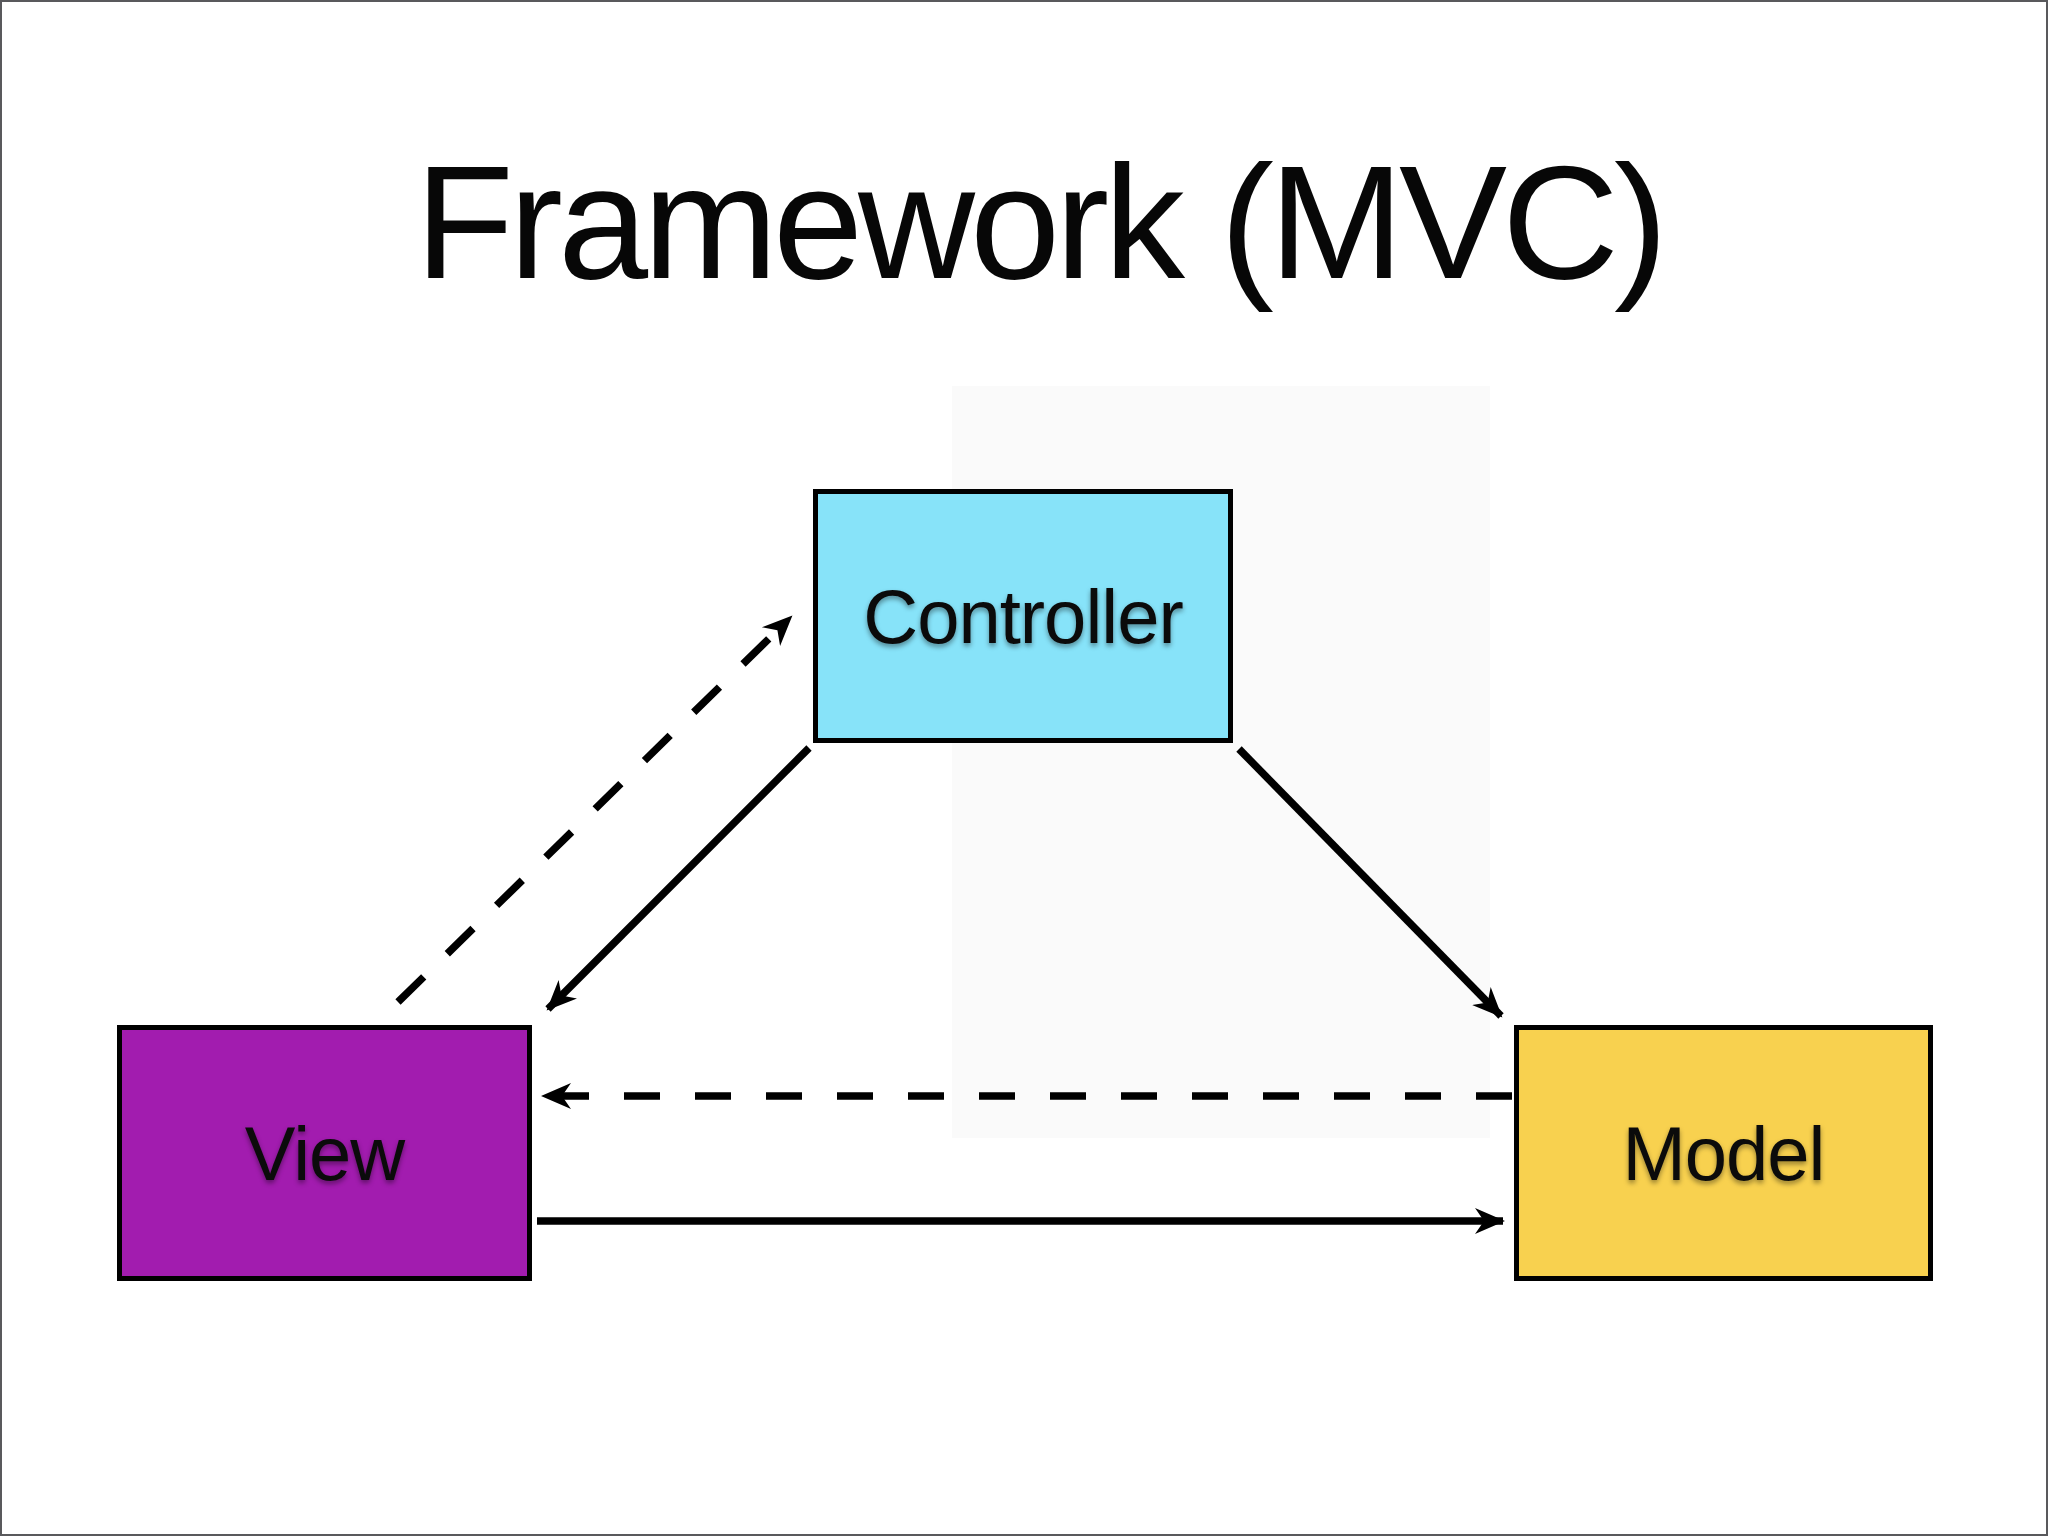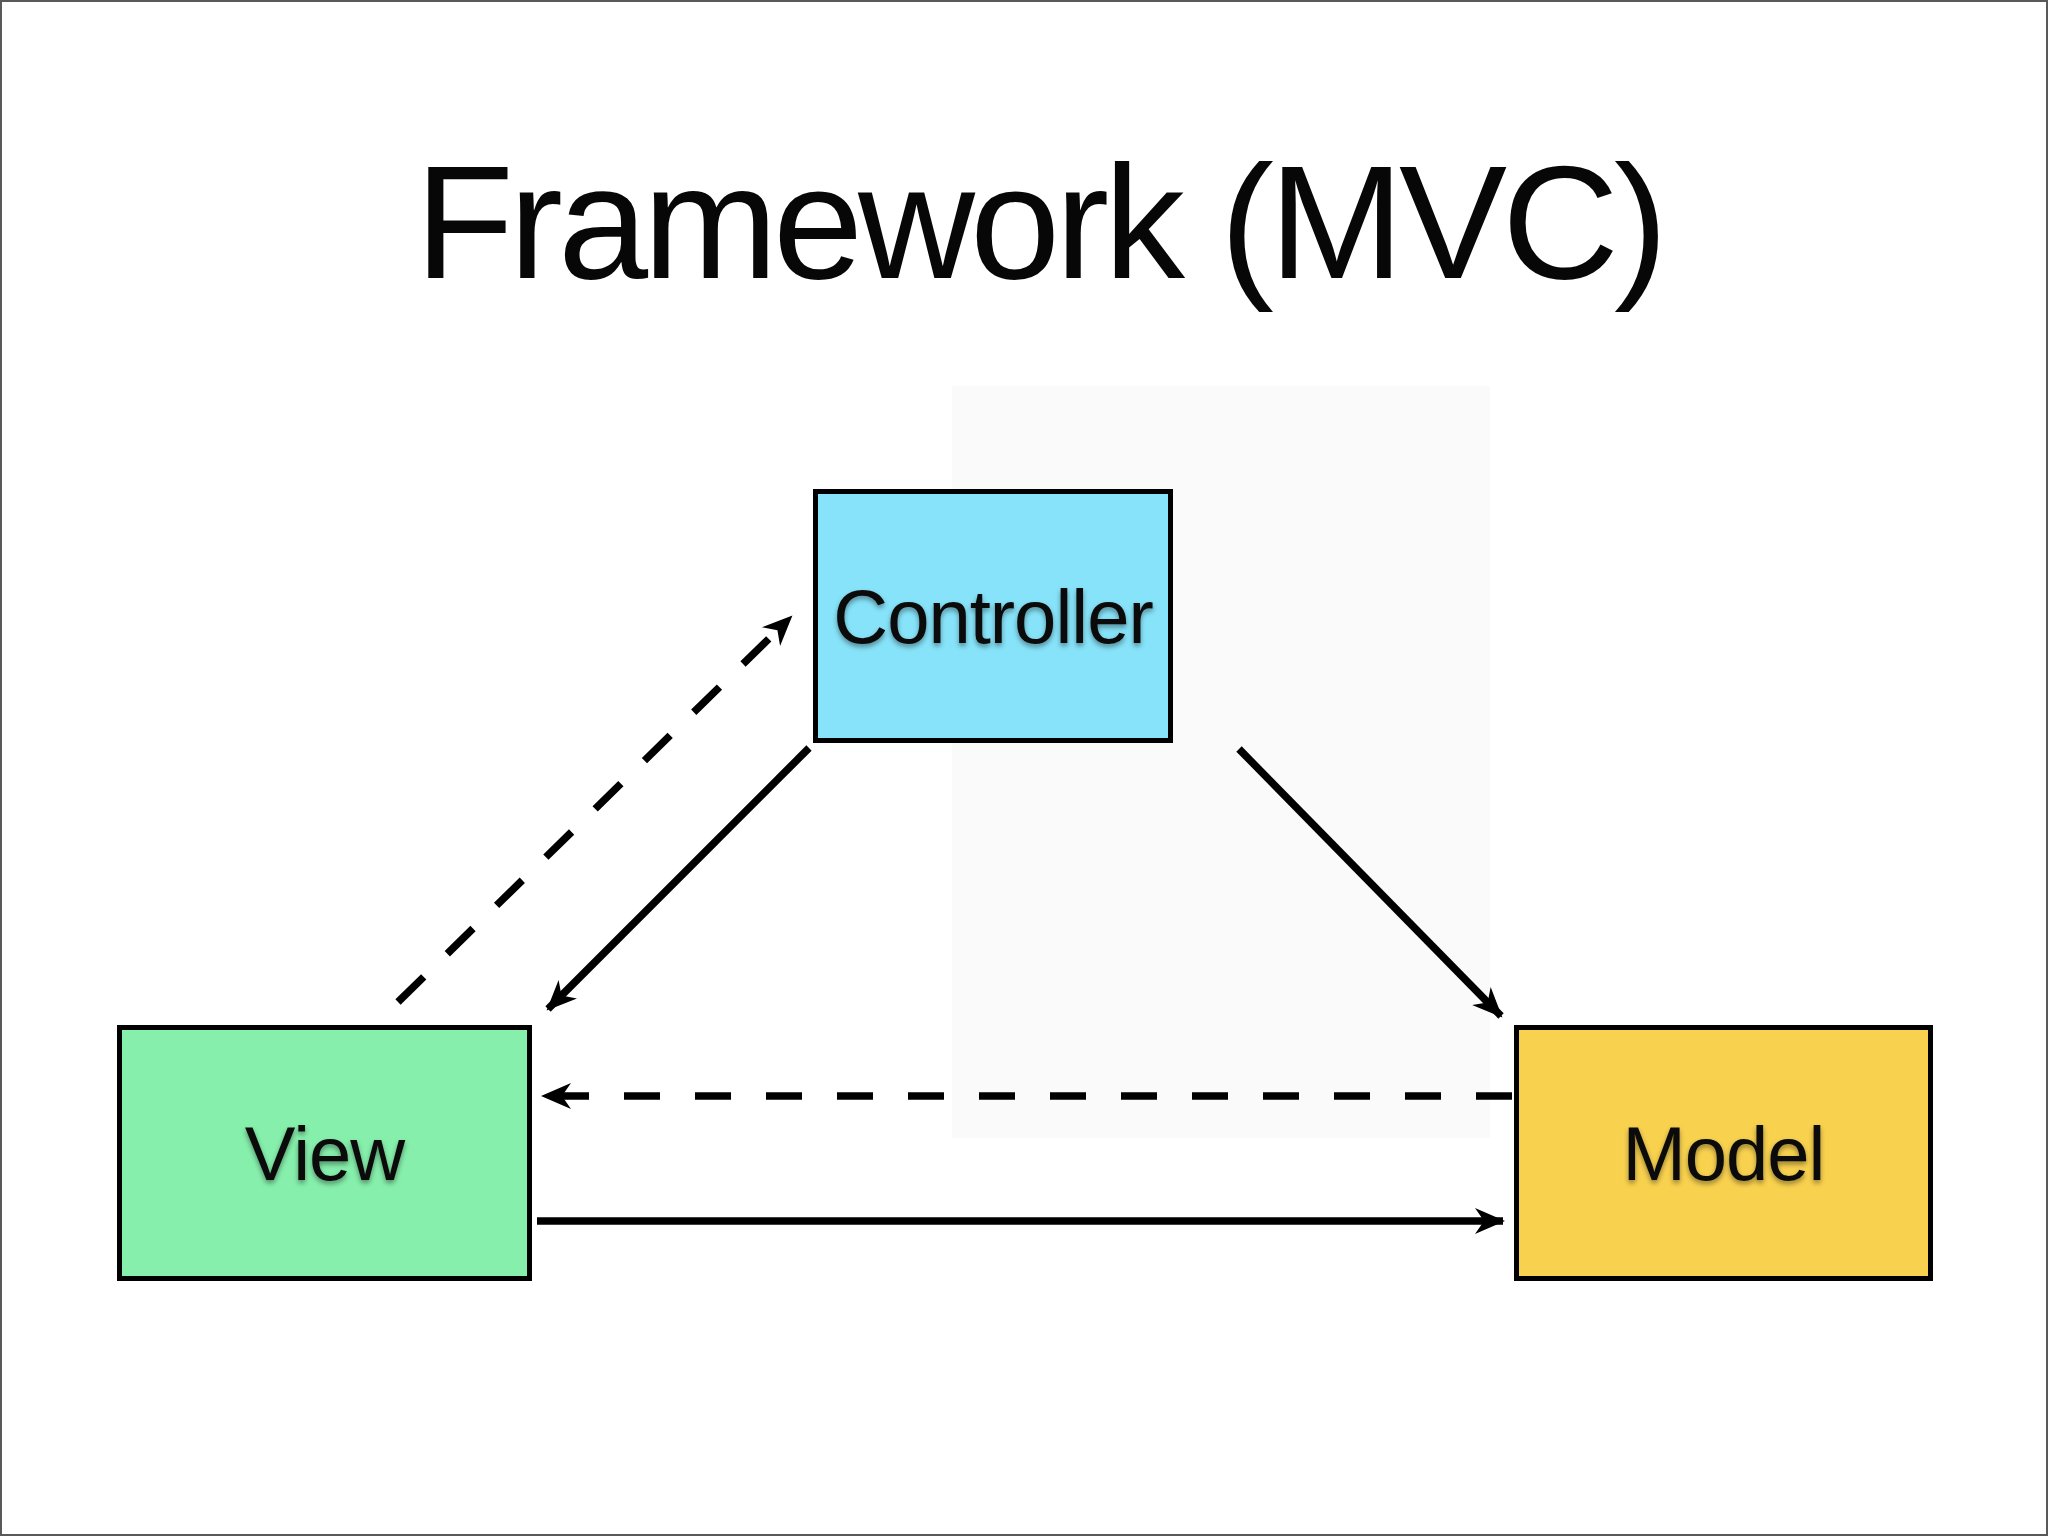--- a/index.html
+++ b/index.html
@@ -52,21 +52,21 @@
     align-items: center;
     justify-content: center;
   }
   .node-label {
     font-size: 76px;
     letter-spacing: -1px;
     color: #0b0b0b;
     text-shadow: 0 3px 5px rgba(0,0,0,0.40);
     white-space: nowrap;
   }
-  .node-controller { left: 813px; top: 489px;  width: 360px; height: 254px; }
+  .node-controller { left: 813px; top: 489px;  width: 420px; height: 254px; }
   .node-view       { left: 117px; top: 1025px; width: 415px; height: 256px; }
   .node-model      { left: 1514px; top: 1025px; width: 419px; height: 256px; }
 </style>
 </head>
 <body>
 
 <div class="canvas">
 
   <h1 class="slide-title">Framework (MVC)</h1>
 
@@ -87,21 +87,21 @@
 
     <line x1="1512" y1="1096" x2="543" y2="1096" stroke="#000000" stroke-width="7.5" stroke-dasharray="36 35" marker-end="url(#dart)"></line>
 
     <line x1="537" y1="1221" x2="1503" y2="1221" stroke="#000000" stroke-width="7.5" marker-end="url(#dart)"></line>
   </svg>
 
   <div class="node node-controller" style="background-color: rgb(135, 227, 249);">
     <span class="node-label">Controller</span>
   </div>
 
-  <div class="node node-view" style="background-color: #86efac; text-align: center;">
+  <div class="node node-view" style="background-color: #a21caf; text-align: center;">
     <span class="node-label">View</span>
   </div>
 
   <div class="node node-model" style="background-color: rgb(248, 209, 79);">
     <span class="node-label">Model</span>
   </div>
 
 </div>
 
 </body></html>

